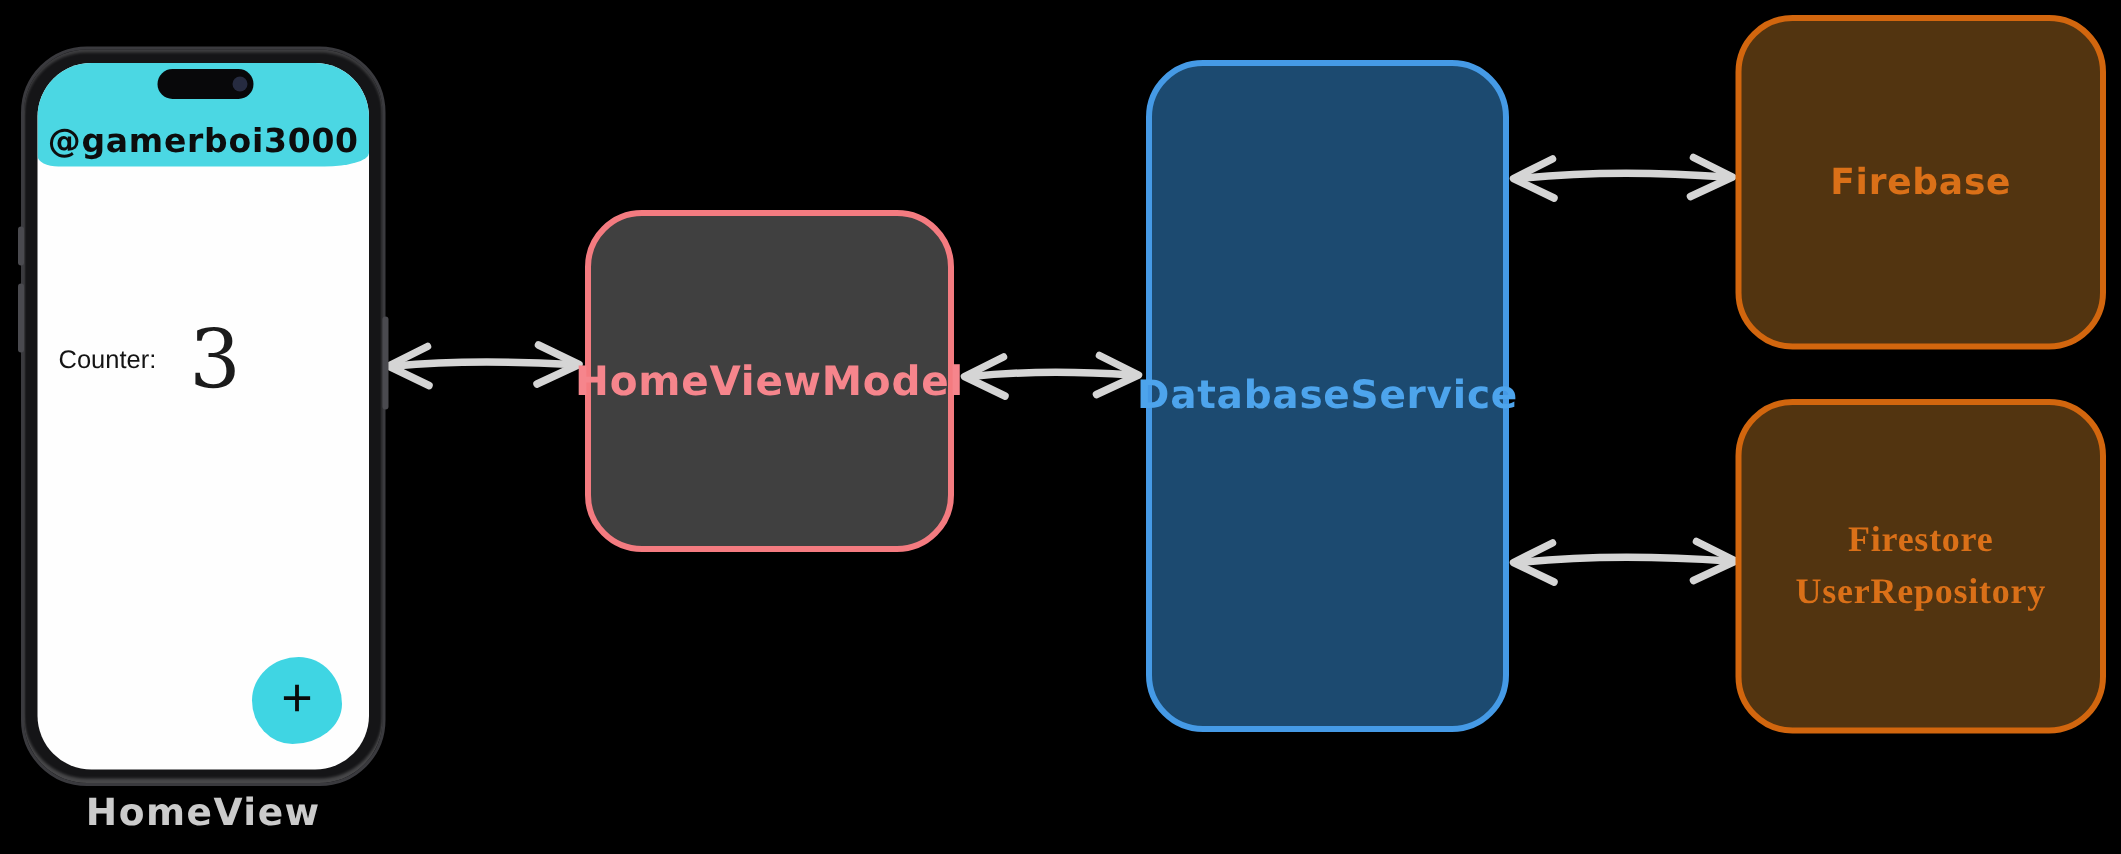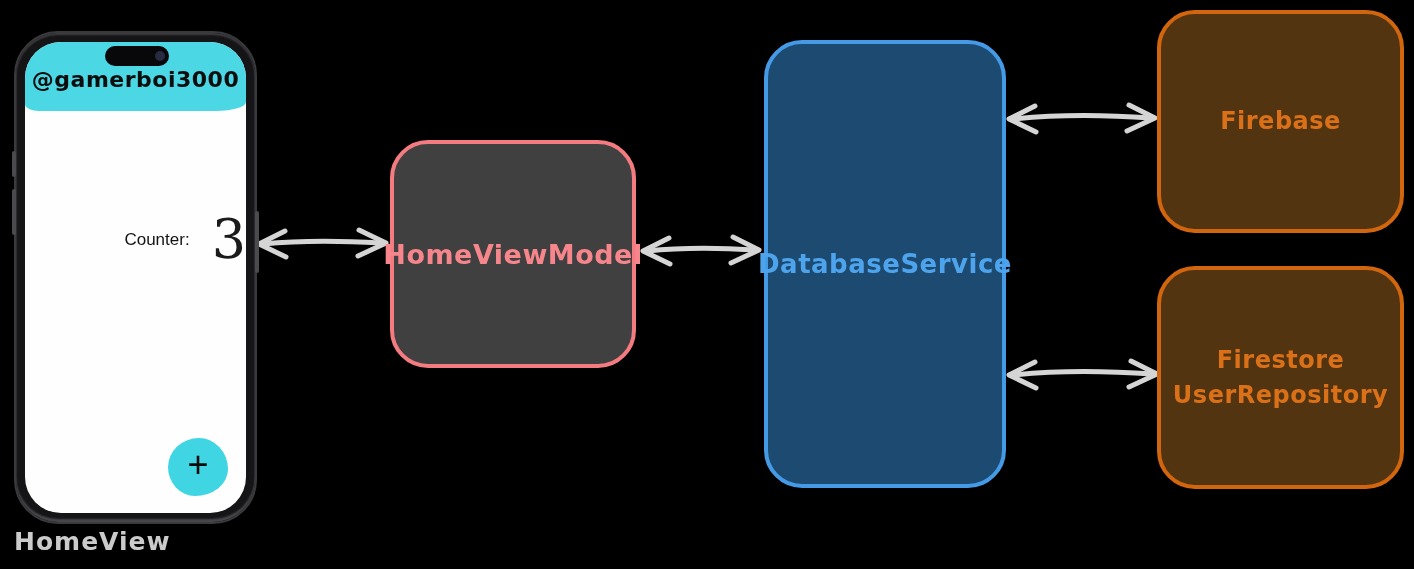--- a/index.html
+++ b/index.html
@@ -63,21 +63,21 @@
     position: absolute;
     left: 0; top: 0;
     width: 100%;
     height: 69px;
     background: #4bd7e3;
     border-bottom-left-radius: 14px 7px;
     border-bottom-right-radius: 30px 9px;
     display: flex;
     align-items: flex-end;
     justify-content: center;
-    padding-bottom: 19px;
+    padding-bottom: 4px;
   }
   .username {
     font-size: 22px;
     font-weight: 700;
     color: #0d0d0d;
     letter-spacing: 0.5px;
   }
   .notch {
     position: absolute;
     left: 80px;
@@ -97,22 +97,23 @@
     background: #262b40;
   }
   .counter-row {
     position: absolute;
     left: 0;
     top: 167px;
     width: 100%;
     height: 62px;
     display: flex;
     align-items: center;
-    justify-content: flex-end;
+    justify-content: flex-start;
     gap: 22px;
+    padding-left: 14px;
   }
   .counter-label {
     font-family: "Liberation Sans", sans-serif;
     font-size: 17px;
     color: #141414;
   }
   .counter-value {
     font-family: "DejaVu Serif", serif;
     font-size: 54px;
     font-weight: 400;
@@ -136,21 +137,21 @@
     display: flex;
     align-items: center;
     justify-content: center;
     padding-bottom: 4px;
   }
   .phone-caption {
     position: absolute;
     left: 14px;
     top: 527px;
     width: 243px;
-    text-align: left;
+    text-align: center;
     font-size: 25px;
     font-weight: 700;
     color: #cbcbcb;
     letter-spacing: 1px;
   }
 
   
   .node {
     position: absolute;
     display: flex;
@@ -181,21 +182,21 @@
   .node.service {
     width: 247px; height: 223px;
     background: #523410;
     border: 4px solid #d2660e;
     border-radius: 38px;
     color: #da7018;
     font-size: 24px;
     line-height: 35px;
   }
   .node.auth { left: 1157px; top: 10px; }
-  .node.firestore { left: 1157px; top: 266px; }
+  .node.firestore { left: 1157px; top: 266px; font-family: Liberation Serif, serif; }
 </style>
 </head>
 <body>
 
 <div class="canvas">
 
   <svg class="arrows-svg" viewBox="0 0 1414 569" xmlns="http://www.w3.org/2000/svg">
     <g>
       <path d="M 263 244 C 305 240 345 241 381 243"></path>
       <path d="M 285 231 L 259 244 L 286 257"></path>

